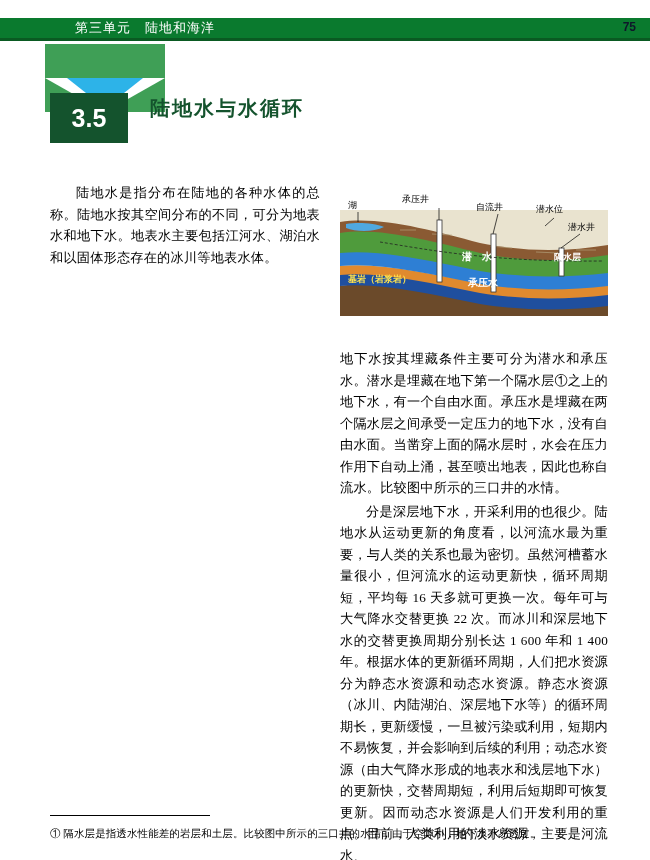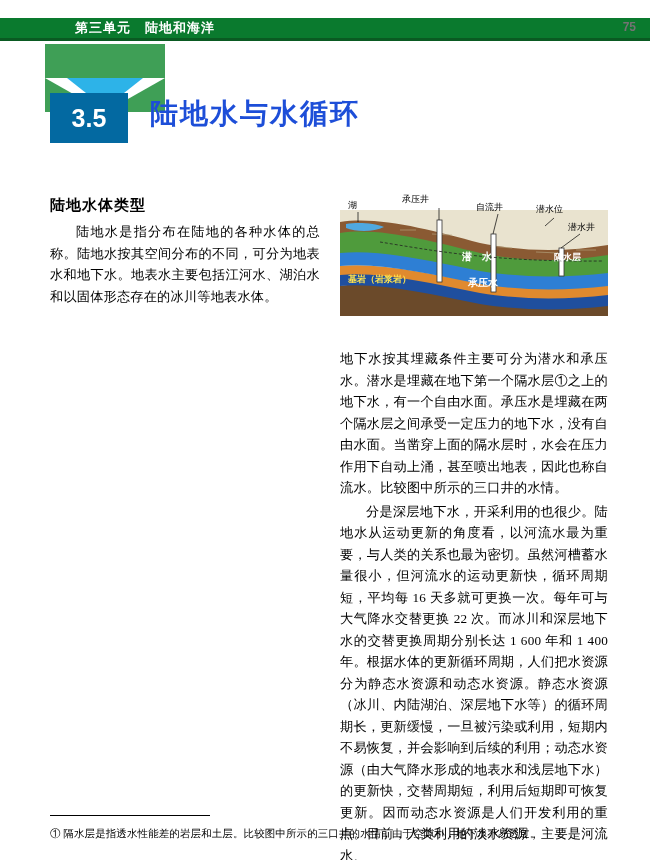--- a/index.html
+++ b/index.html
@@ -42,32 +42,32 @@
     left: 0;
     width: 650px;
     height: 3px;
     background: #0a5a22;
   }
   .header-title {
     position: absolute;
     top: 1px;
     left: 75px;
     font-size: 13px;
-    font-weight: bold;
+    font-weight: normal;
     color: #ffffff;
     letter-spacing: 1px;
     font-family: "Liberation Sans", sans-serif;
   }
   .page-number {
     position: absolute;
     top: 2px;
     right: 14px;
     font-size: 12px;
     font-weight: bold;
-    color: #737373;
+    color: #0f172a;
     font-family: "Liberation Sans", sans-serif;
   }
 
   
   .marker {
     position: absolute;
     top: 44px;
     left: 45px;
     width: 120px;
     height: 105px;
@@ -99,39 +99,39 @@
     border-left: 38px solid transparent;
     border-right: 38px solid transparent;
     border-top: 30px solid #2db3e8;
   }
   .marker-num-box {
     position: absolute;
     top: 49px;
     left: 5px;
     width: 78px;
     height: 50px;
-    background: #0369a1;
+    background: #14532d;
     display: flex;
     align-items: center;
     justify-content: center;
   }
   .marker-num {
     color: #ffffff;
     font-size: 25px;
     font-weight: bold;
     font-family: "Liberation Sans", sans-serif;
   }
   .section-title {
     position: absolute;
     top: 95px;
     left: 150px;
-    font-size: 28px;
+    font-size: 20px;
     font-weight: bold;
     letter-spacing: 2px;
-    color: #1d4ed8;
+    color: #14532d;
     font-family: "Liberation Sans", sans-serif;
   }
 
   
   .col-left {
     position: absolute;
     top: 182px;
     left: 50px;
     width: 270px;
   }
@@ -214,21 +214,20 @@
     <div class="marker-top"></div>
     <div class="marker-tri"></div>
     <div class="marker-tri-inner"></div>
     <div class="marker-num-box">
       <span class="marker-num">3.5</span>
     </div>
   </div>
   <div class="section-title">陆地水与水循环</div>
 
   <div class="col-left">
-    <h3 class="subhead">陆地水体类型</h3>
     <p class="body">陆地水是指分布在陆地的各种水体的总称。陆地水按其空间分布的不同，可分为地表水和地下水。地表水主要包括江河水、湖泊水和以固体形态存在的冰川等地表水体。</p>
   </div>
 
   <div class="col-right">
 
     <div class="figure">
       <svg width="268" height="146" viewBox="0 0 268 146">
 
         <rect x="0" y="0" width="268" height="146" fill="#ffffff"></rect>
 

